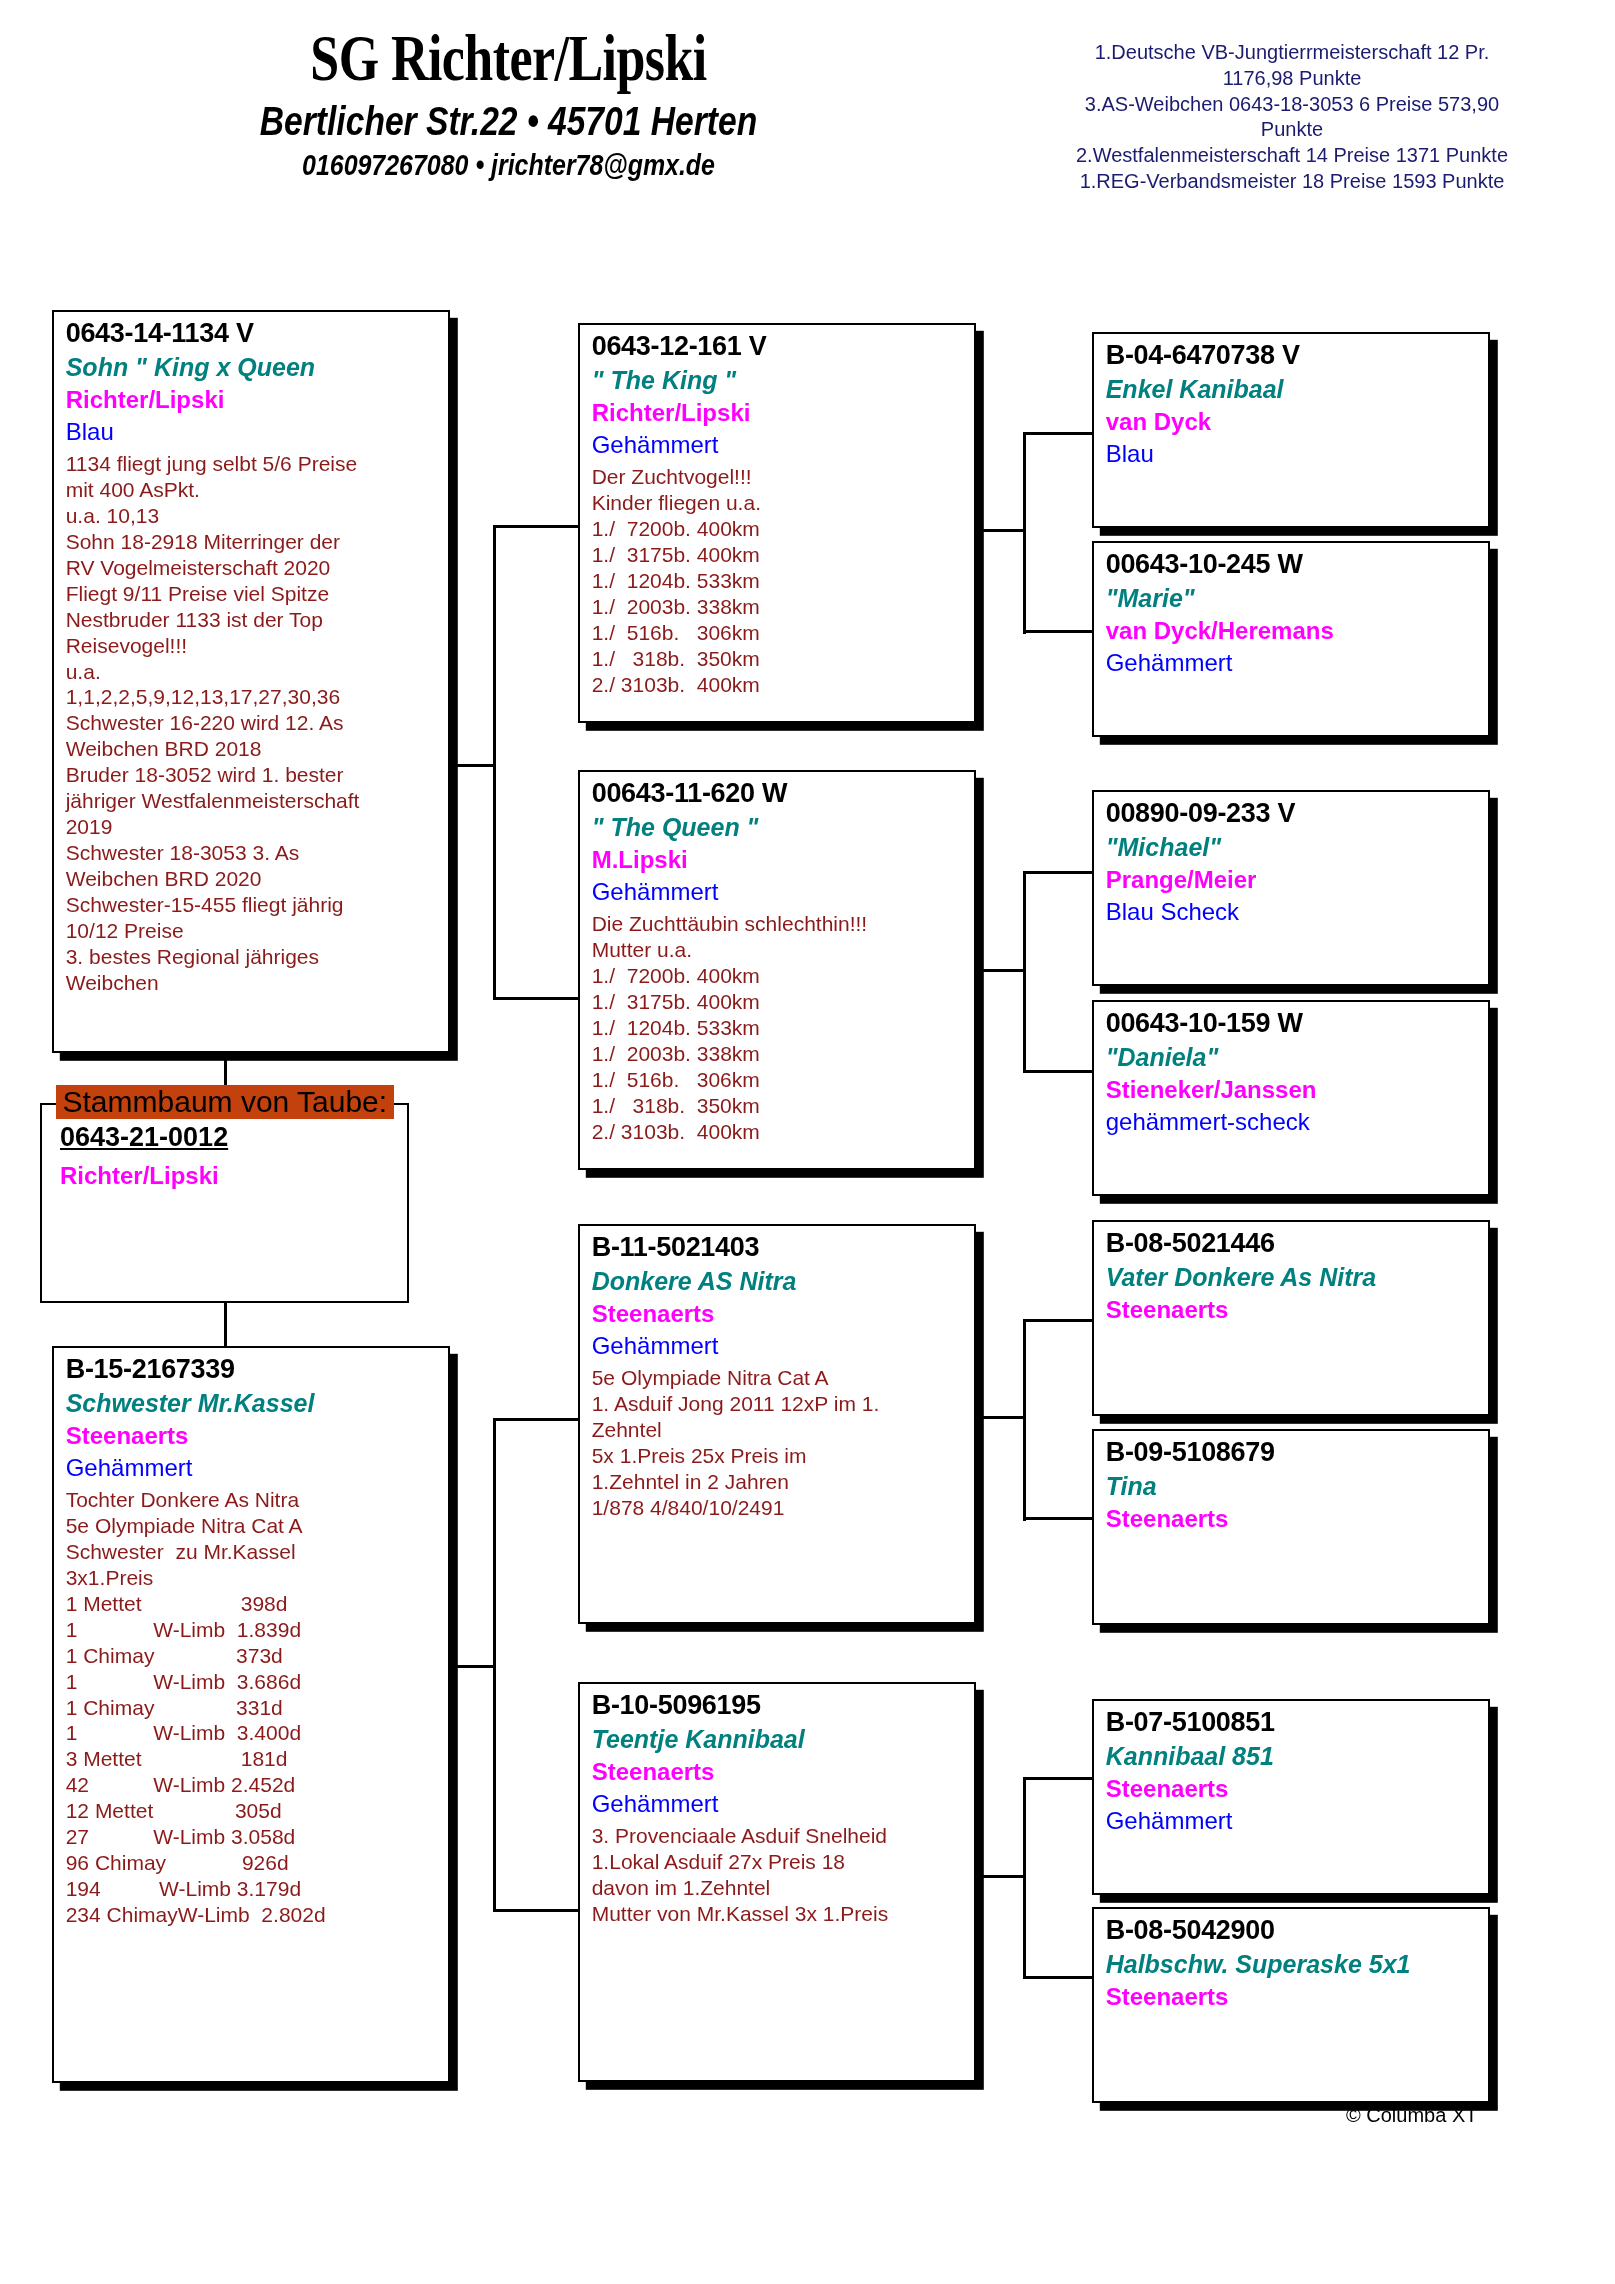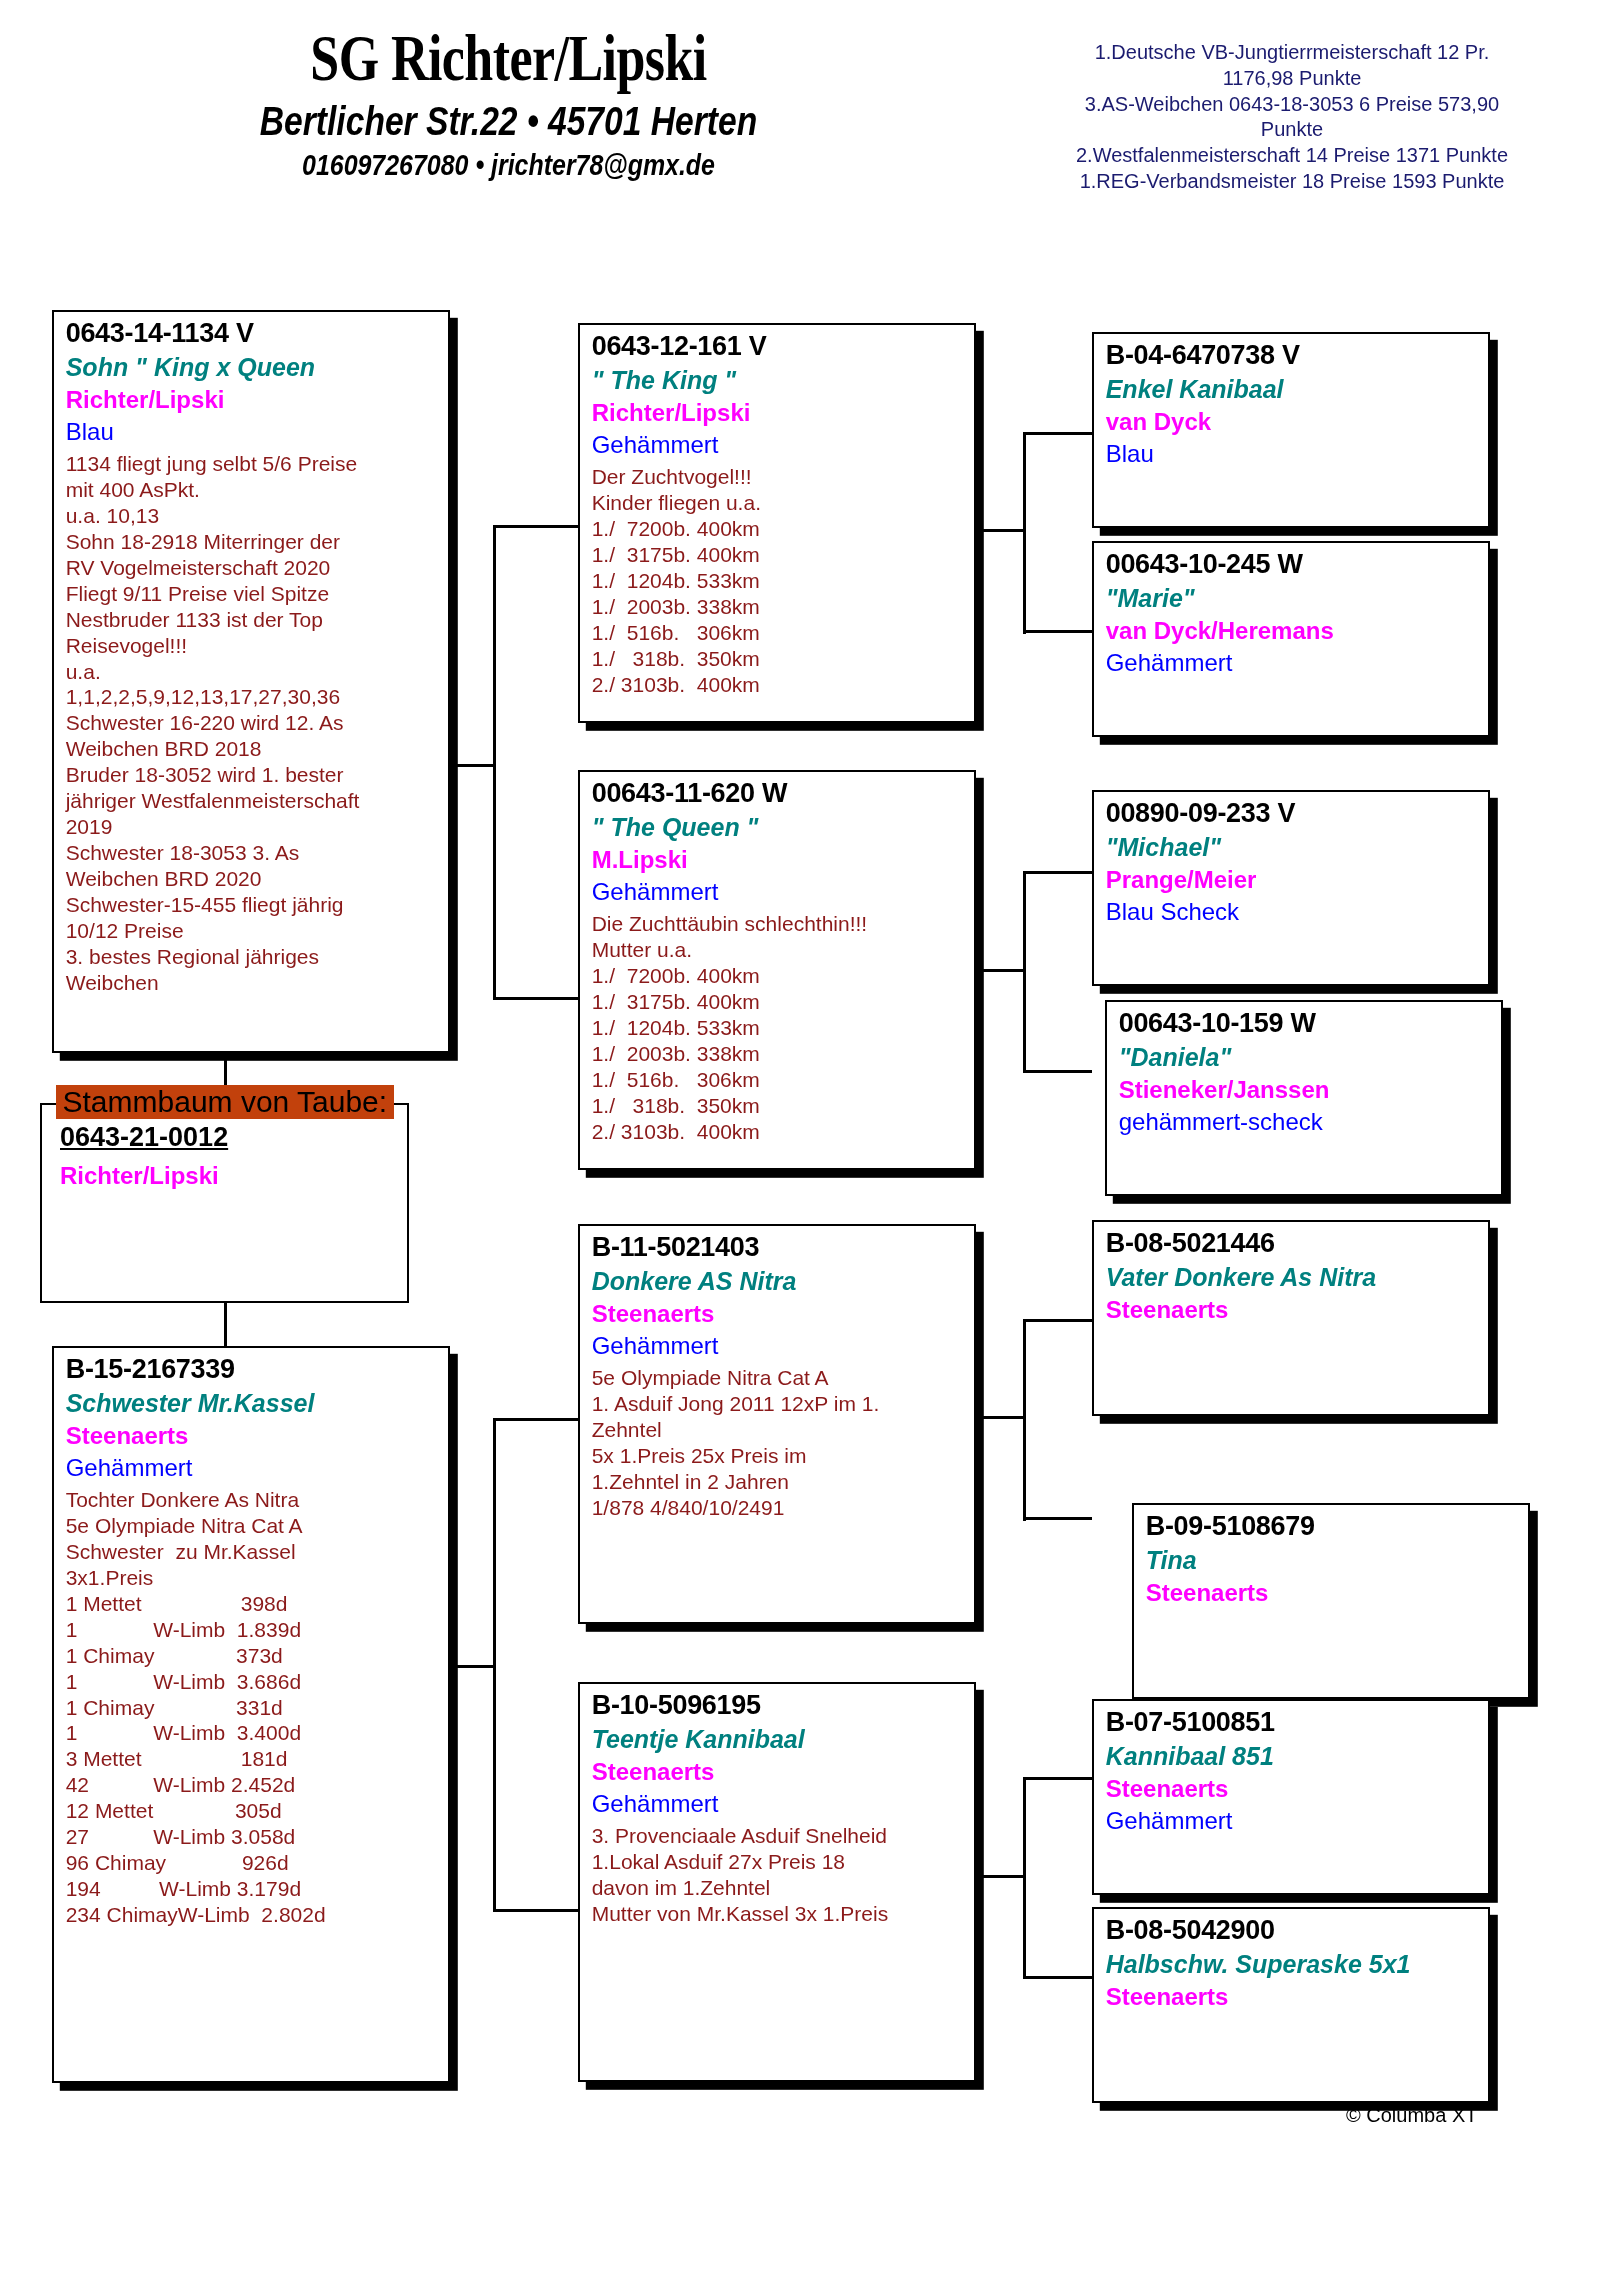--- a/index.html
+++ b/index.html
@@ -309,35 +309,35 @@
   <div class="pcolor">Gehämmert</div>
 </div>
 
 <div class="pbox abs" style="left:1092px; top:790px; width:398px; height:196px;">
   <div class="pid">00890-09-233 V</div>
   <div class="pname">"Michael"</div>
   <div class="powner">Prange/Meier</div>
   <div class="pcolor">Blau Scheck</div>
 </div>
 
-<div class="pbox abs" style="left:1092px; top:1000px; width:398px; height:196px;margin-left:13px;">
+<div class="pbox abs" style="left:1092px; top:1000px; width:398px; height:196px;">
   <div class="pid">00643-10-159 W</div>
   <div class="pname">"Daniela"</div>
   <div class="powner">Stieneker/Janssen</div>
   <div class="pcolor">gehämmert-scheck</div>
 </div>
 
 <div class="pbox abs" style="left:1092px; top:1220px; width:398px; height:196px;">
   <div class="pid">B-08-5021446</div>
   <div class="pname">Vater Donkere As Nitra</div>
   <div class="powner">Steenaerts</div>
   <div class="pcolor"></div>
 </div>
 
-<div class="pbox abs" style="left:1092px; top:1503px; width:398px; height:196px;margin-left:40px;">
+<div class="pbox abs" style="left:1092px; top:1429px; width:398px; height:196px;">
   <div class="pid">B-09-5108679</div>
   <div class="pname">Tina</div>
   <div class="powner">Steenaerts</div>
   <div class="pcolor"></div>
 </div>
 
 <div class="pbox abs" style="left:1092px; top:1699px; width:398px; height:196px;">
   <div class="pid">B-07-5100851</div>
   <div class="pname">Kannibaal 851</div>
   <div class="powner">Steenaerts</div>

